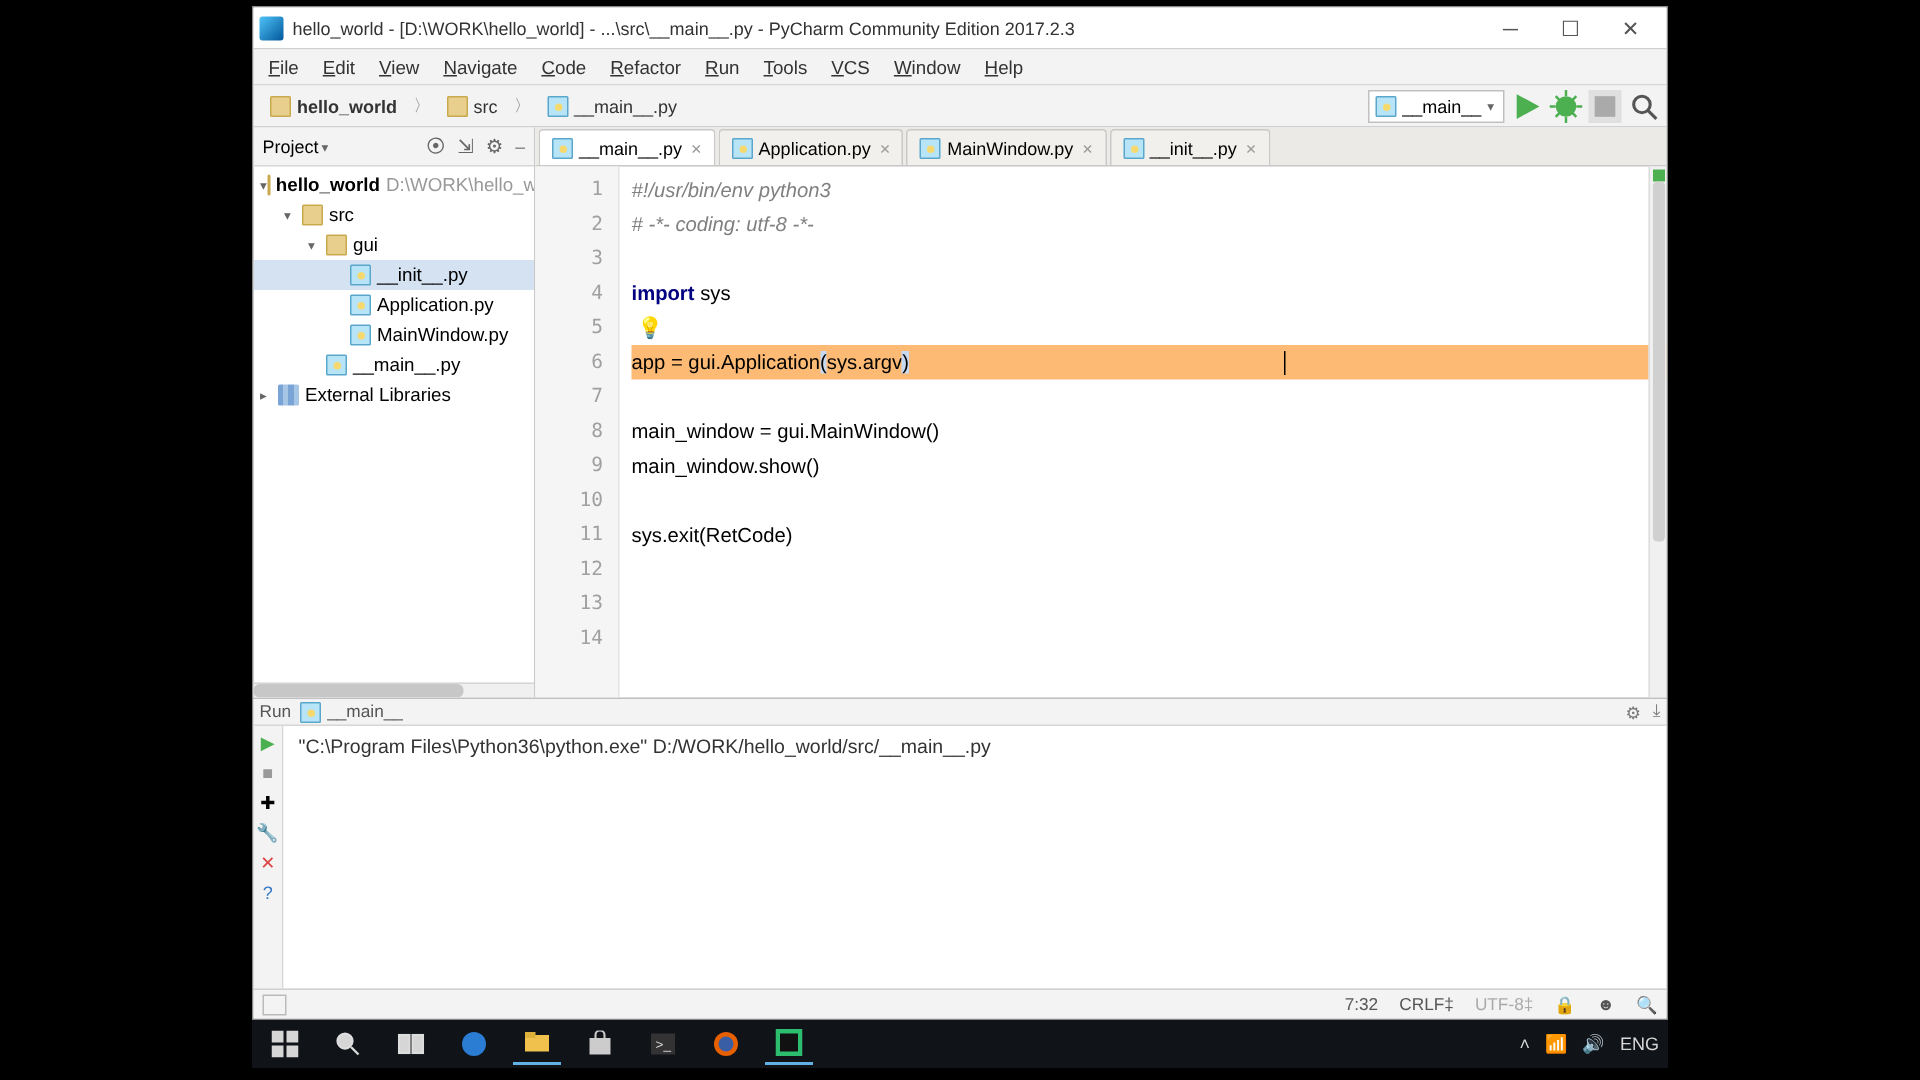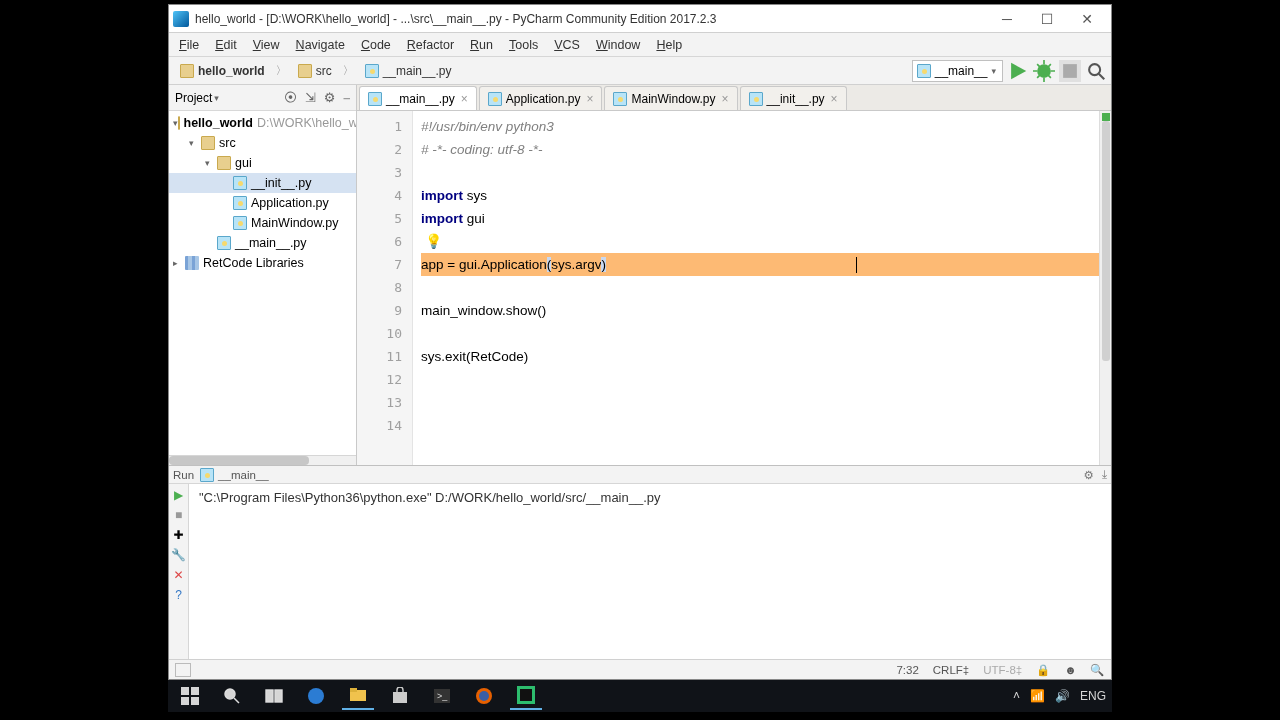--- a/index.html
+++ b/index.html
@@ -218,21 +218,21 @@
             <span class="lbl">MainWindow.py</span>
           </div>
           <div class="treerow ind2">
             <span class="ar"></span>
             <span class="fico py"></span>
             <span class="lbl">__main__.py</span>
           </div>
           <div class="treerow ind0">
             <span class="ar">▸</span>
             <span class="fico bars"></span>
-            <span class="lbl">RetCode Libraries</span>
+            <span class="lbl">External Libraries</span>
           </div>
         </div>
       <div class="tree-hscroll">
           <div class="thumb"></div>
         </div>
     </div>
 
     <div class="editwrap">
       <div class="tabs" id="tabs">
           <div class="tab active">
@@ -271,24 +271,24 @@
             <div class="ln">11</div>
             <div class="ln">12</div>
             <div class="ln">13</div>
             <div class="ln">14</div>
           </div>
         <div class="code" id="code">
             <div class="codeline"><span class="cm-comment">#!/usr/bin/env python3</span></div>
             <div class="codeline"><span class="cm-comment"># -*- coding: utf-8 -*-</span></div>
             <div class="codeline"></div>
             <div class="codeline"><span class="cm-kw">import</span> sys</div>
-            <div class="codeline"><span class="cm-kw">import</span> gui</div>
             <div class="codeline"><span class="bulb">💡</span></div>
             <div class="codeline hl">app = gui.Application<span class="cm-br">(</span>sys.argv<span class="cm-br">)</span><span class="caret-bar"></span></div>
             <div class="codeline"></div>
+            <div class="codeline">main_window = gui.MainWindow()</div>
             <div class="codeline">main_window.show()</div>
             <div class="codeline"></div>
             <div class="codeline">sys.exit(RetCode)</div>
             <div class="codeline"></div>
           </div>
         <div class="ed-scroll">
           <div class="mark"></div>
           <div class="thumb"></div>
         </div>
       </div>

